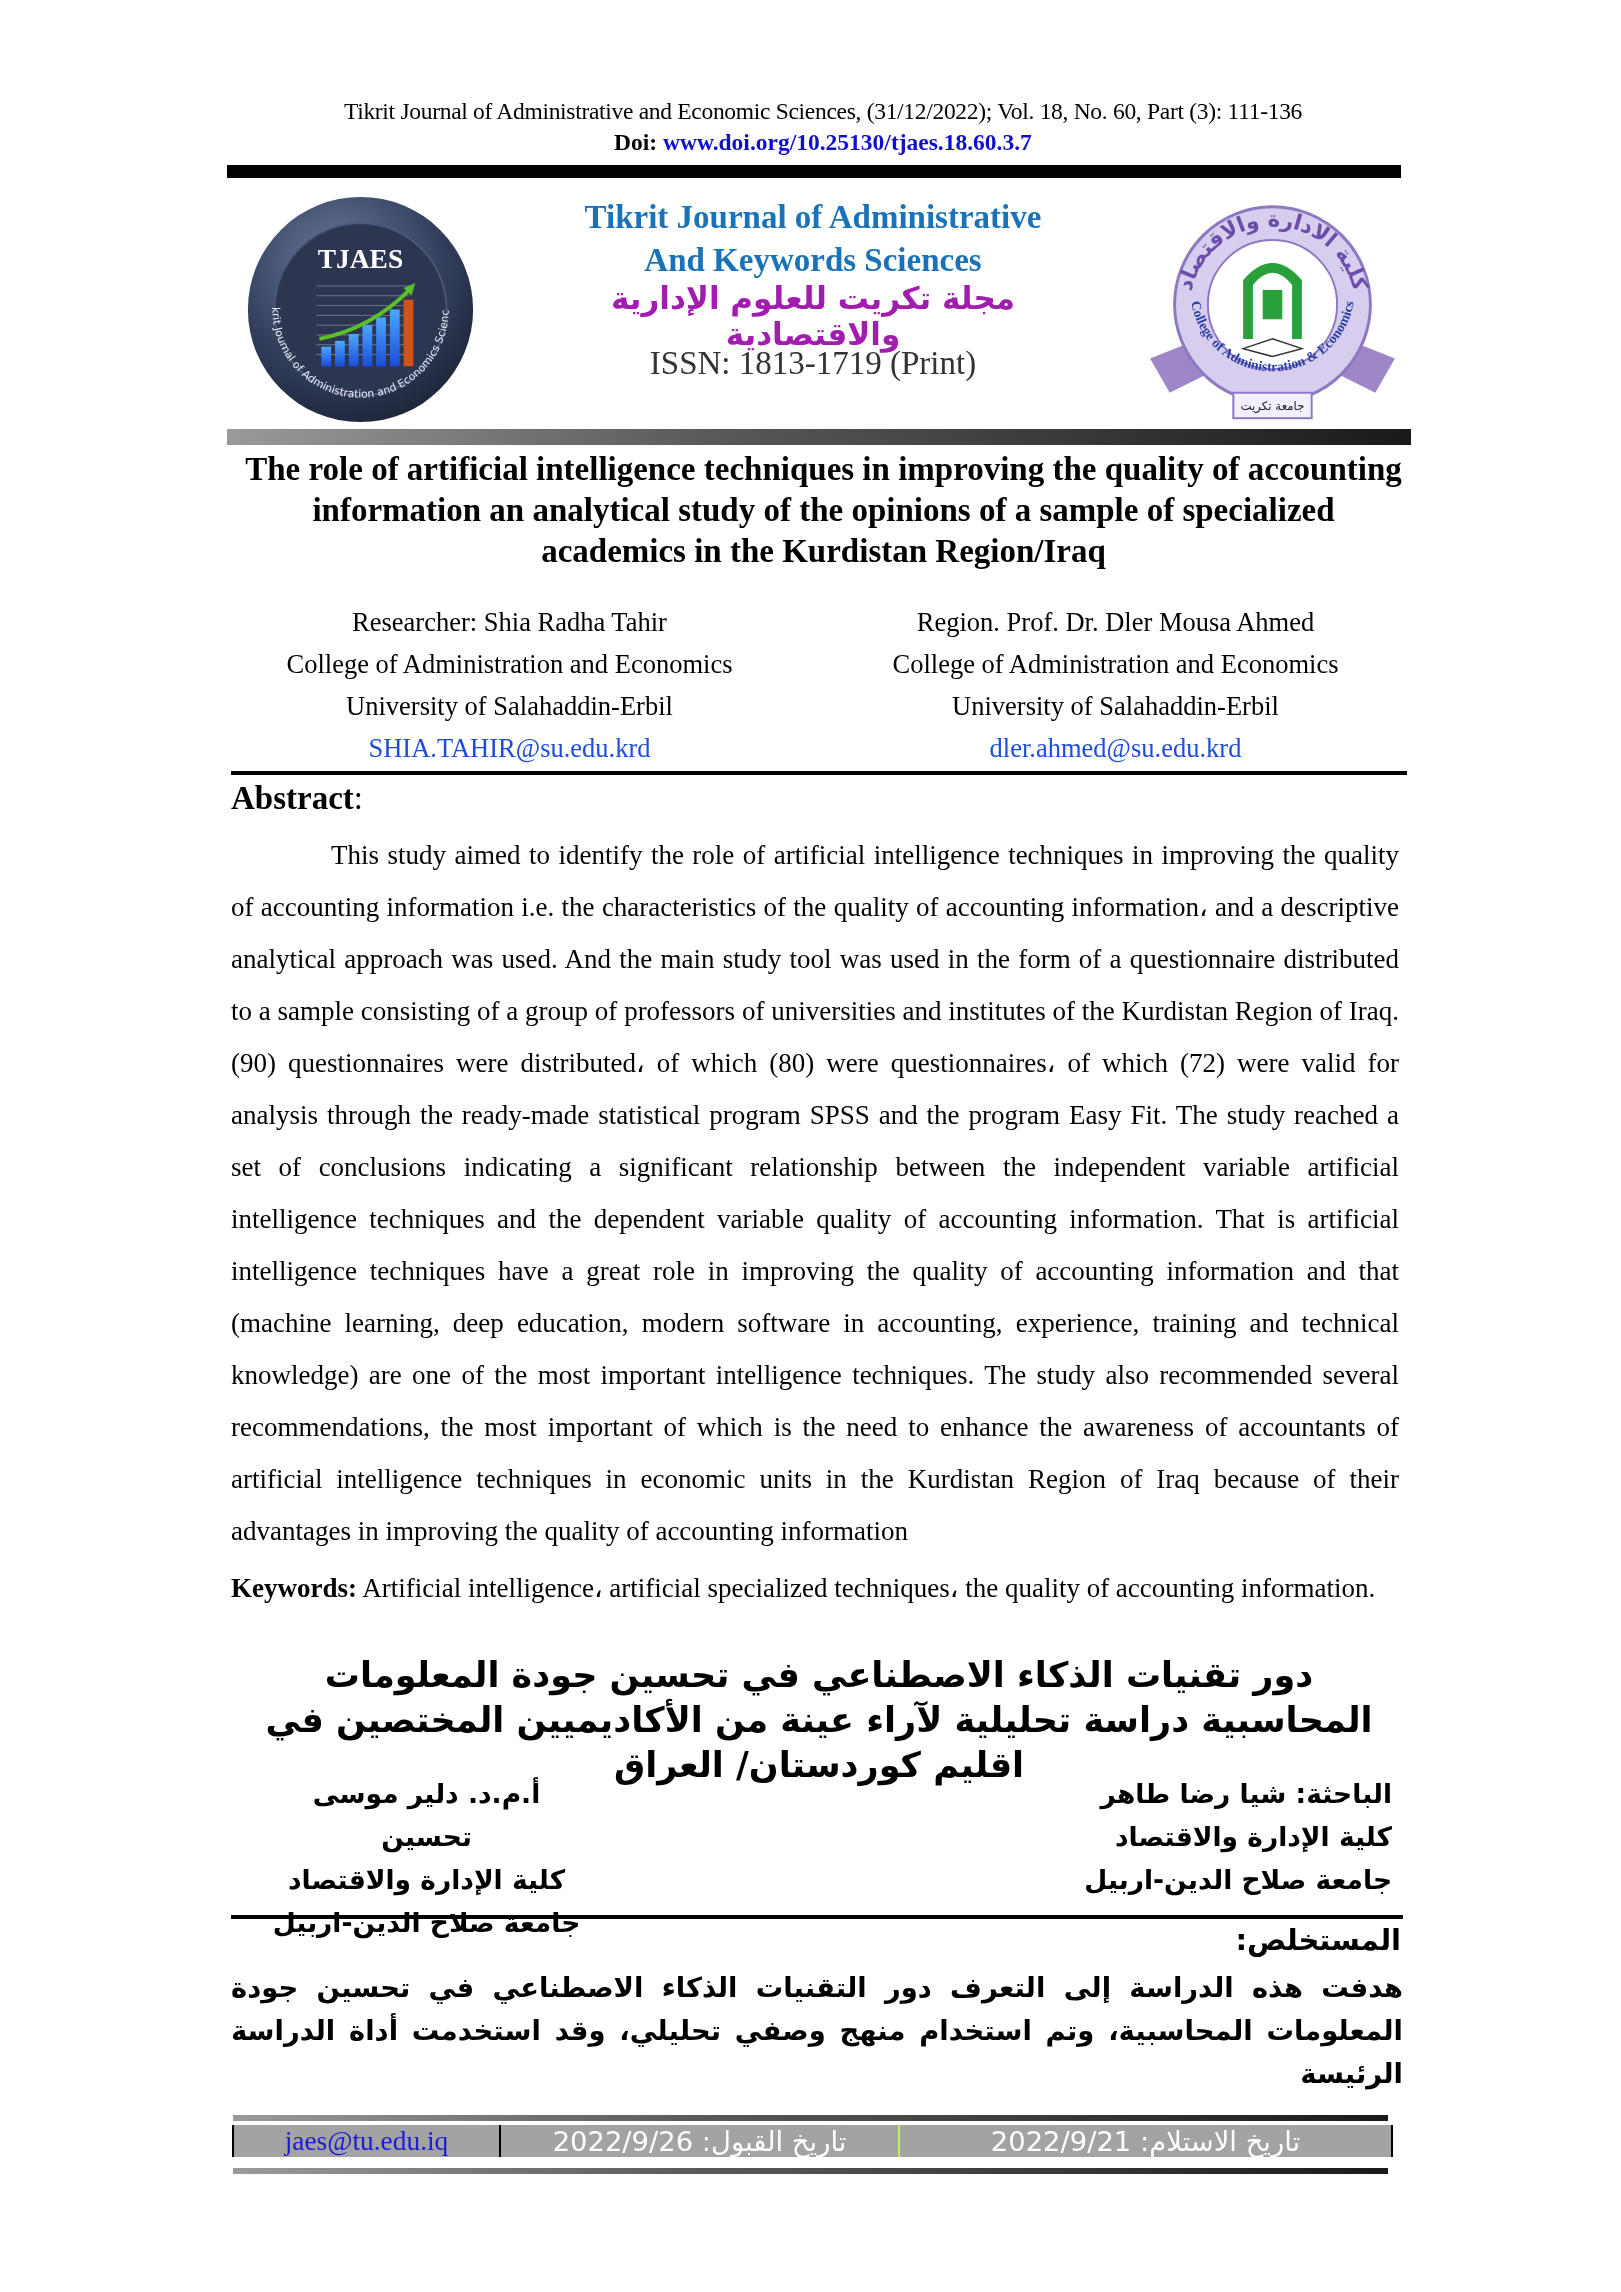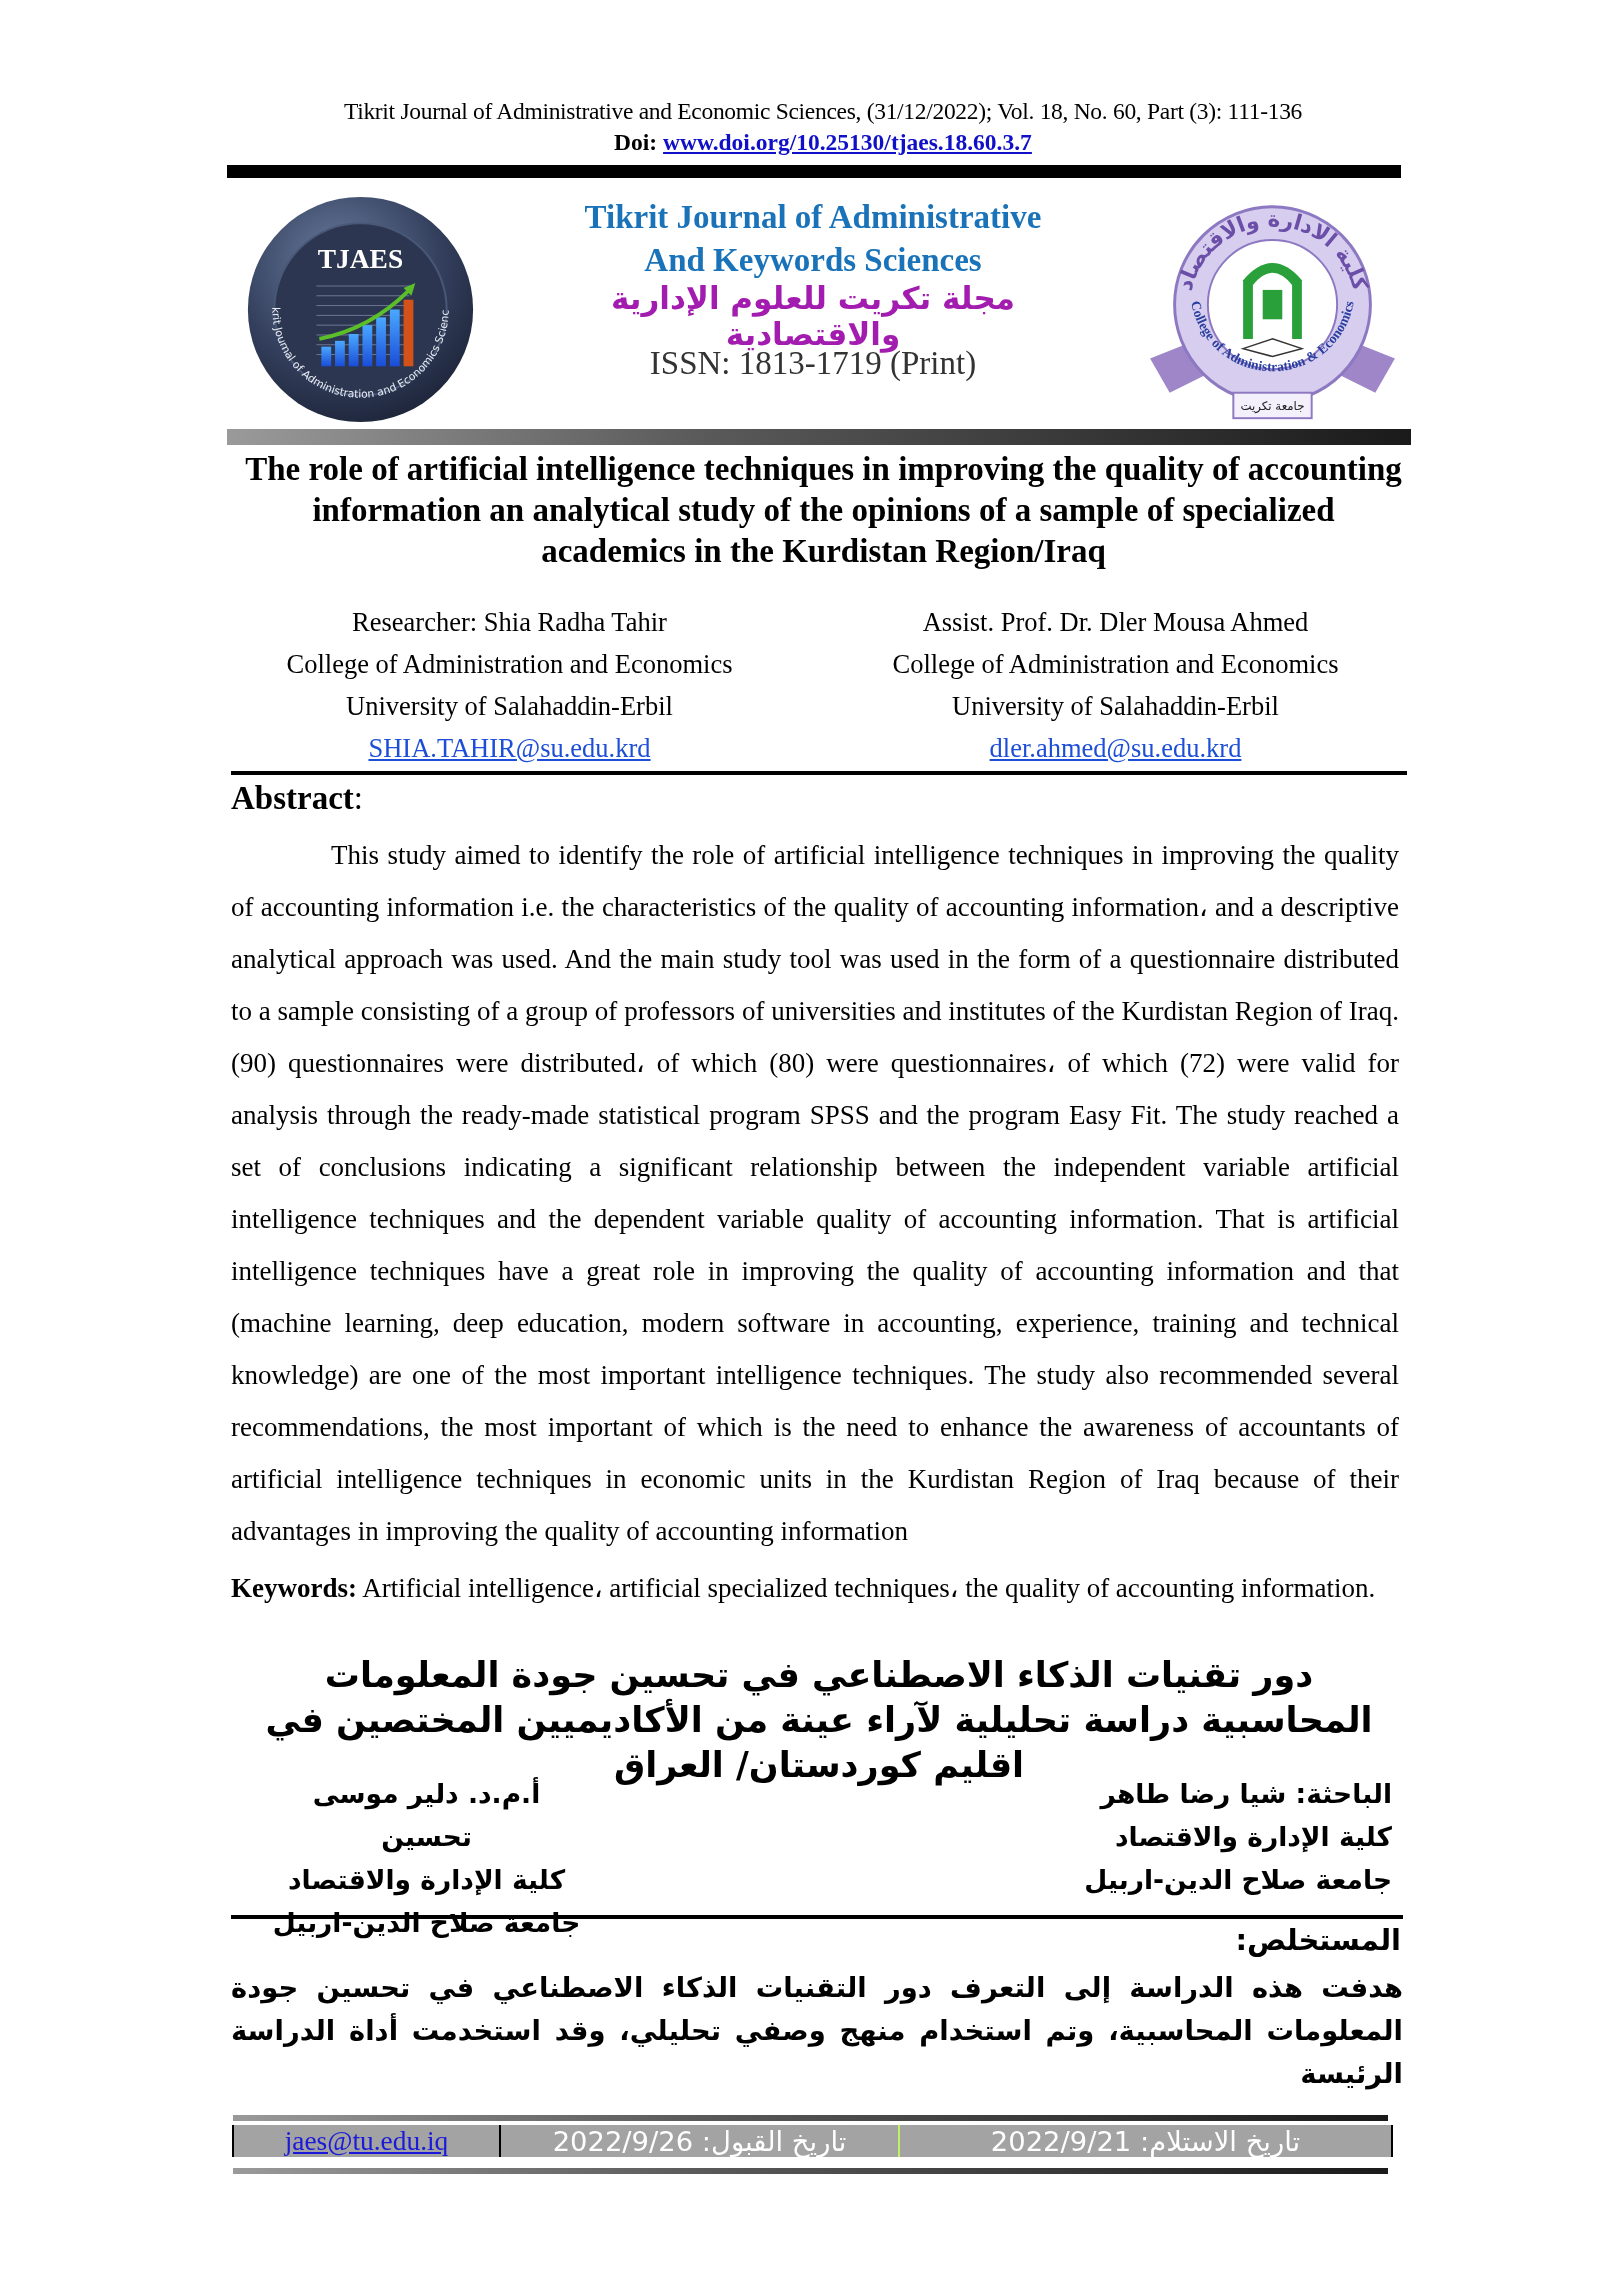--- a/index.html
+++ b/index.html
@@ -1,19 +1,19 @@
 <!DOCTYPE html>
 <html><head>
 <meta charset="utf-8">
 <style>
   html, body { margin: 0; padding: 0; background: #ffffff; }
   body { width: 1621px; height: 2293px; position: relative; overflow: hidden;
          font-family: "Liberation Serif", "DejaVu Serif", serif; color: #000; }
   .abs { position: absolute; }
-  a { color: #0000ee; text-decoration: underline; }
+  a { color: #0000ee; }
 
   .header-line { left: 225px; width: 1196px; top: 98px; text-align: center;
                  font-size: 23.5px; letter-spacing: -0.3px; }
   .doi-line { left: 225px; width: 1196px; top: 129px; text-align: center; font-size: 23.5px; font-weight: bold; }
   .doi-line a { color: #1010c8; }
   .top-rule { left: 227px; top: 165px; width: 1174px; height: 12.7px; background: #000; }
 
   .logo-left { left: 243px; top: 192px; width: 235px; height: 235px; }
   .logo-right { left: 1140px; top: 192px; width: 265px; height: 235px; }
 
@@ -154,21 +154,21 @@
 
 <div class="abs paper-title">The role of artificial intelligence techniques in improving the quality of accounting information an analytical study of the opinions of a sample of specialized academics in the Kurdistan Region/Iraq</div>
 
 <div class="abs author-col author-left">
   <div>Researcher:  Shia Radha Tahir</div>
   <div>College of Administration and Economics</div>
   <div>University of Salahaddin-Erbil</div>
   <div><a>SHIA.TAHIR@su.edu.krd</a></div>
 </div>
 <div class="abs author-col author-right">
-  <div>Assist. Prof. Dr.  Dler Mousa Ahmed</div>
+  <div>Region. Prof. Dr.  Dler Mousa Ahmed</div>
   <div>College of Administration and Economics</div>
   <div>University of Salahaddin-Erbil</div>
   <div><a>dler.ahmed@su.edu.krd</a></div>
 </div>
 <div class="abs mid-rule"></div>
 
 <div class="abs abstract-head">
   <span>Abstract</span><span class="colon">:</span>
 </div>
 <div class="abs abstract-body">This study aimed to identify the role of artificial intelligence techniques in improving the quality of accounting information i.e. the characteristics of the quality of accounting information، and a descriptive analytical approach was used. And the main study tool was used in the form of a questionnaire distributed to a sample consisting of a group of professors of universities and institutes of the Kurdistan Region of Iraq. (90) questionnaires were distributed، of which (80) were questionnaires، of which (72) were valid for analysis through the ready-made statistical program SPSS and the program Easy Fit. The study reached a set of conclusions indicating a significant relationship between the independent variable artificial intelligence techniques and the dependent variable quality of accounting information. That is artificial intelligence techniques have a great role in improving the quality of accounting information and that (machine learning, deep education, modern software in accounting, experience, training and technical knowledge) are one of the most important intelligence techniques. The study also recommended several recommendations, the most important of which is the need to enhance the awareness of accountants of artificial intelligence techniques in economic units in the Kurdistan Region of Iraq because of their advantages in improving the quality of accounting information</div>

